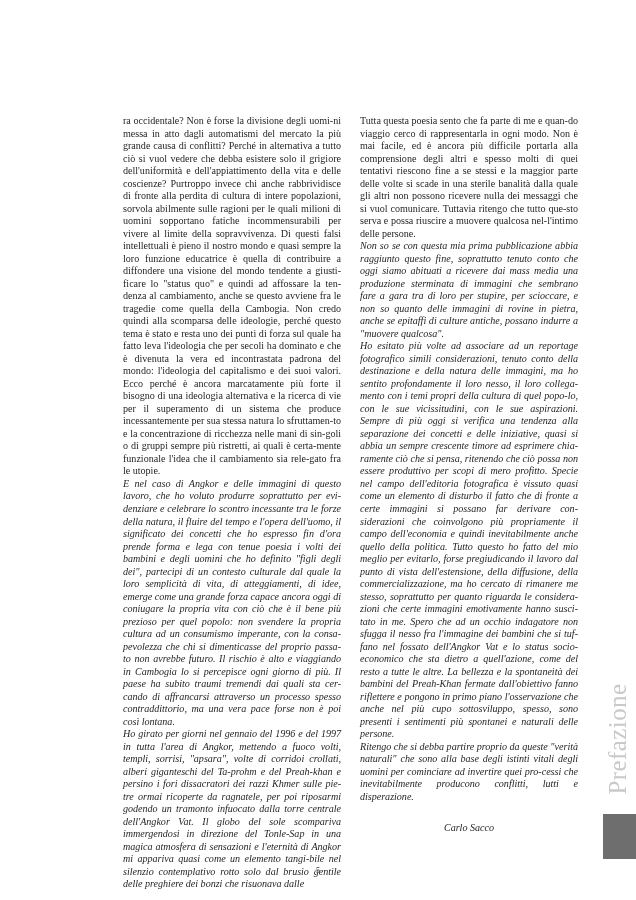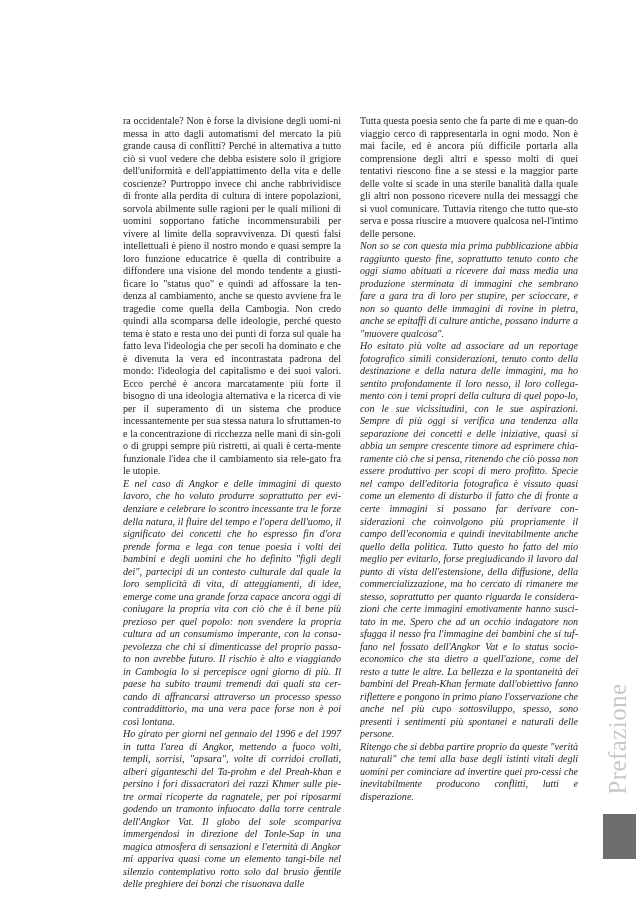--- a/index.html
+++ b/index.html
@@ -125,21 +125,22 @@
     <div class="col">
       <p>ra occidentale? Non è forse la divisione degli uomi-ni messa in atto dagli automatismi del mercato la più grande causa di conflitti? Perché in alternativa a tutto ciò si vuol vedere che debba esistere solo il grigiore dell'uniformità e dell'appiattimento della vita e delle coscienze? Purtroppo invece chi anche rabbrividisce di fronte alla perdita di cultura di intere popolazioni, sorvola abilmente sulle ragioni per le quali milioni di uomini sopportano fatiche incommensurabili per vivere al limite della sopravvivenza. Di questi falsi intellettuali è pieno il nostro mondo e quasi sempre la loro funzione educatrice è quella di contribuire a diffondere una visione del mondo tendente a giusti-ficare lo "status quo" e quindi ad affossare la ten-denza al cambiamento, anche se questo avviene fra le tragedie come quella della Cambogia. Non credo quindi alla scomparsa delle ideologie, perché questo tema è stato e resta uno dei punti di forza sul quale ha fatto leva l'ideologia che per secoli ha dominato e che è divenuta la vera ed incontrastata padrona del mondo: l'ideologia del capitalismo e dei suoi valori. Ecco perché è ancora marcatamente più forte il bisogno di una ideologia alternativa e la ricerca di vie per il superamento di un sistema che produce incessantemente per sua stessa natura lo sfruttamen-to e la concentrazione di ricchezza nelle mani di sin-goli o di gruppi sempre più ristretti, ai quali è certa-mente funzionale l'idea che il cambiamento sia rele-gato fra le utopie.</p>
       <p>E nel caso di Angkor e delle immagini di questo lavoro, che ho voluto produrre soprattutto per evi-denziare e celebrare lo scontro incessante tra le forze della natura, il fluire del tempo e l'opera dell'uomo, il significato dei concetti che ho espresso fin d'ora prende forma e lega con tenue poesia i volti dei bambini e degli uomini che ho definito "figli degli dei", partecipi di un contesto culturale dal quale la loro semplicità di vita, di atteggiamenti, di idee, emerge come una grande forza capace ancora oggi di coniugare la propria vita con ciò che è il bene più prezioso per quel popolo: non svendere la propria cultura ad un consumismo imperante, con la consa-pevolezza che chi si dimenticasse del proprio passa-to non avrebbe futuro. Il rischio è alto e viaggiando in Cambogia lo si percepisce ogni giorno di più. Il paese ha subito traumi tremendi dai quali sta cer-cando di affrancarsi attraverso un processo spesso contraddittorio, ma una vera pace forse non è poi così lontana.</p>
       <p>Ho girato per giorni nel gennaio del 1996 e del 1997 in tutta l'area di Angkor, mettendo a fuoco volti, templi, sorrisi, "apsara", volte di corridoi crollati, alberi giganteschi del Ta-prohm e del Preah-khan e persino i fori dissacratori dei razzi Khmer sulle pie-tre ormai ricoperte da ragnatele, per poi riposarmi godendo un tramonto infuocato dalla torre centrale dell'Angkor Vat. Il globo del sole scompariva immergendosi in direzione del Tonle-Sap in una magica atmosfera di sensazioni e l'eternità di Angkor mi appariva quasi come un elemento tangi-bile nel silenzio contemplativo rotto solo dal brusio gentile delle preghiere dei bonzi che risuonava dalle</p>
     </div>
 
     <div class="col">
       <p>Tutta questa poesia sento che fa parte di me e quan-do viaggio cerco di rappresentarla in ogni modo. Non è mai facile, ed è ancora più difficile portarla alla comprensione degli altri e spesso molti di quei tentativi riescono fine a se stessi e la maggior parte delle volte si scade in una sterile banalità dalla quale gli altri non possono ricevere nulla dei messaggi che si vuol comunicare. Tuttavia ritengo che tutto que-sto serva e possa riuscire a muovere qualcosa nel-l'intimo delle persone.</p>
       <p>Non so se con questa mia prima pubblicazione abbia raggiunto questo fine, soprattutto tenuto conto che oggi siamo abituati a ricevere dai mass media una produzione sterminata di immagini che sembrano fare a gara tra di loro per stupire, per scioccare, e non so quanto delle immagini di rovine in pietra, anche se epitaffi di culture antiche, possano indurre a "muovere qualcosa".</p>
       <p>Ho esitato più volte ad associare ad un reportage fotografico simili considerazioni, tenuto conto della destinazione e della natura delle immagini, ma ho sentito profondamente il loro nesso, il loro collega-mento con i temi propri della cultura di quel popo-lo, con le sue vicissitudini, con le sue aspirazioni. Sempre di più oggi si verifica una tendenza alla separazione dei concetti e delle iniziative, quasi si abbia un sempre crescente timore ad esprimere chia-ramente ciò che si pensa, ritenendo che ciò possa non essere produttivo per scopi di mero profitto. Specie nel campo dell'editoria fotografica è vissuto quasi come un elemento di disturbo il fatto che di fronte a certe immagini si possano far derivare con-siderazioni che coinvolgono più propriamente il campo dell'economia e quindi inevitabilmente anche quello della politica. Tutto questo ho fatto del mio meglio per evitarlo, forse pregiudicando il lavoro dal punto di vista dell'estensione, della diffusione, della commercializzazione, ma ho cercato di rimanere me stesso, soprattutto per quanto riguarda le considera-zioni che certe immagini emotivamente hanno susci-tato in me. Spero che ad un occhio indagatore non sfugga il nesso fra l'immagine dei bambini che si tuf-fano nel fossato dell'Angkor Vat e lo status socio-economico che sta dietro a quell'azione, come del resto a tutte le altre. La bellezza e la spontaneità dei bambini del Preah-Khan fermate dall'obiettivo fanno riflettere e pongono in primo piano l'osservazione che anche nel più cupo sottosviluppo, spesso, sono presenti i sentimenti più spontanei e naturali delle persone.</p>
-      <p>Ritengo che si debba partire proprio da queste "verità naturali" che temi alla base degli istinti vitali degli uomini per cominciare ad invertire quei pro-cessi che inevitabilmente producono conflitti, lutti e disperazione.</p>
+      <p>Ritengo che si debba partire proprio da queste "verità naturali" che sono alla base degli istinti vitali degli uomini per cominciare ad invertire quei pro-cessi che inevitabilmente producono conflitti, lutti e disperazione.</p>
+      <div class="signature">Carlo Sacco</div>
     </div>
 
   </div>
 
   <div class="side-tab">
     <div class="side-block"></div>
     <div class="side-label">Prefazione</div>
   </div>
 
   <div class="page-number">5</div>

